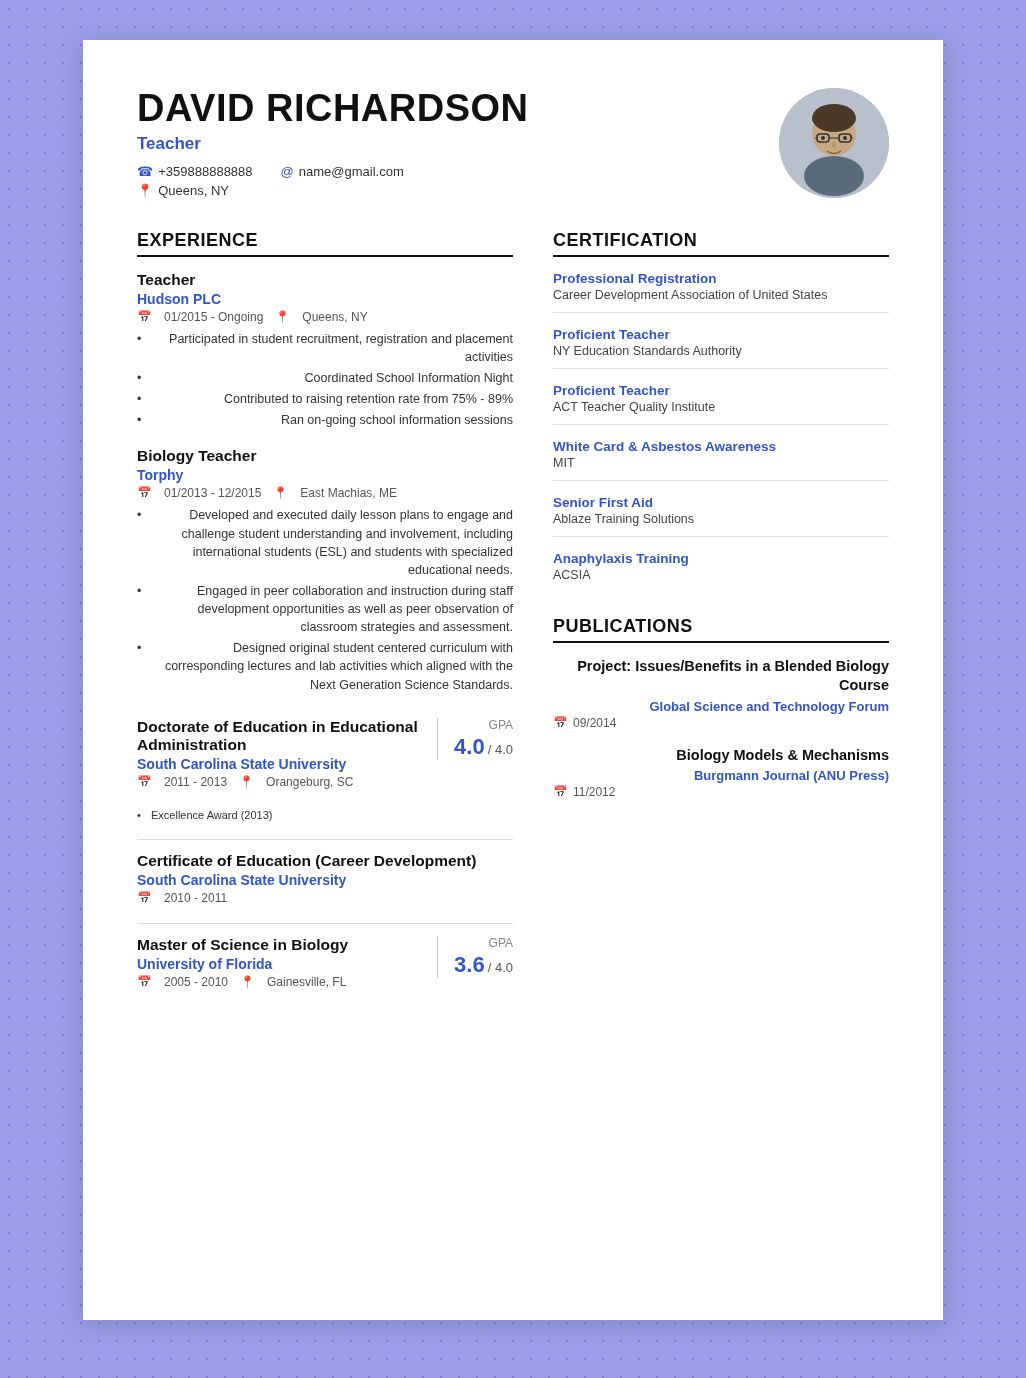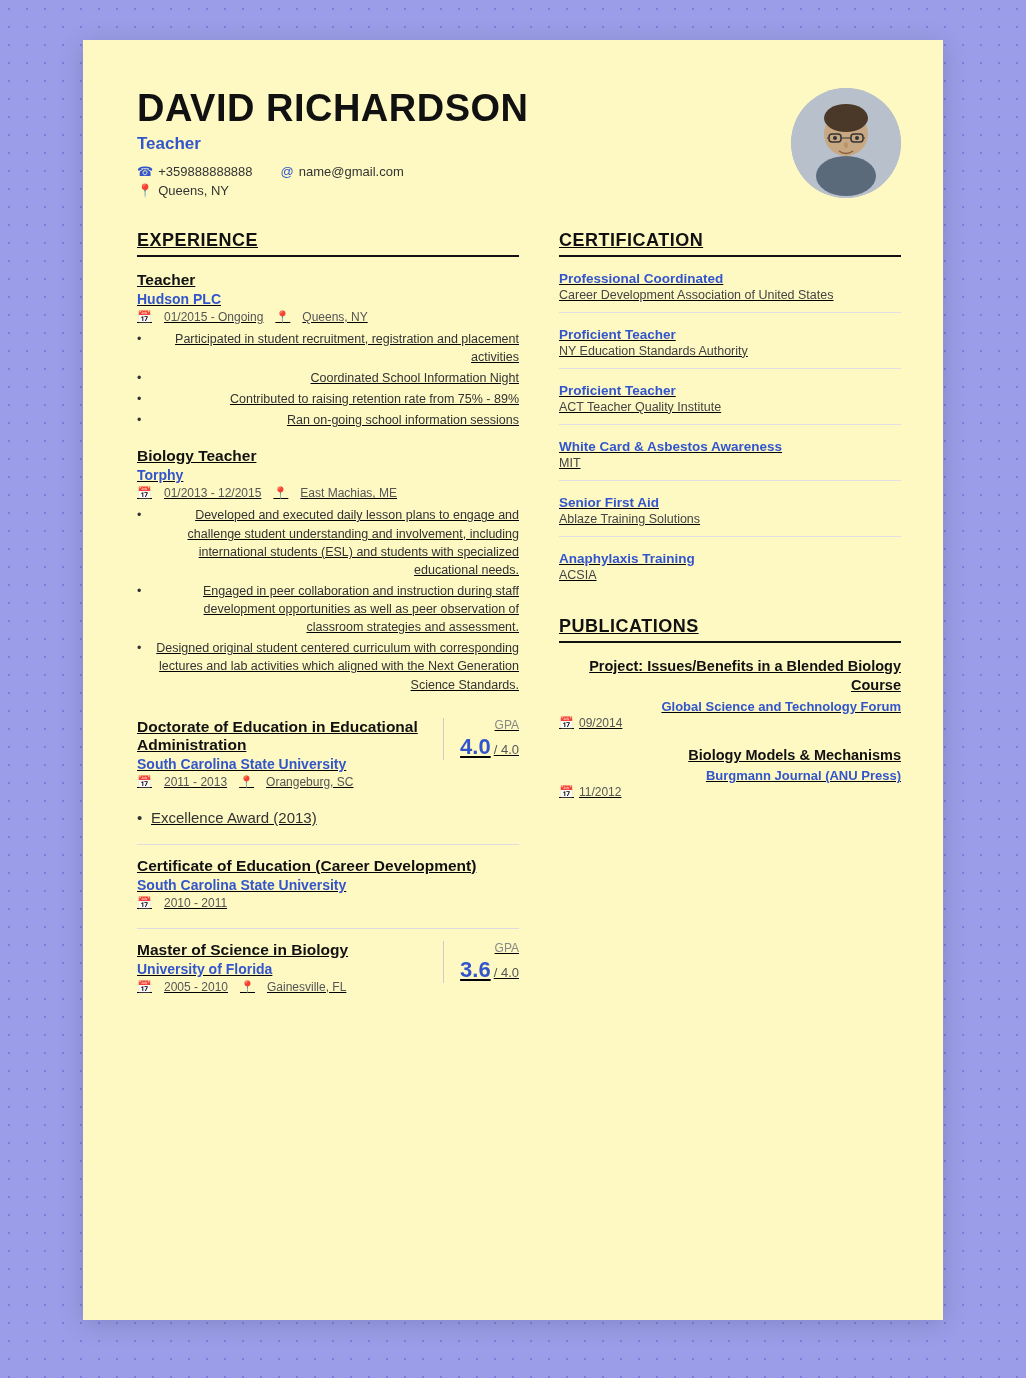--- a/index.html
+++ b/index.html
@@ -8,24 +8,24 @@
       background-image: radial-gradient(circle, #7b7de0 1px, transparent 1px);
       background-size: 18px 18px;
       display: flex;
       justify-content: center;
       align-items: flex-start;
       padding: 40px 20px;
       font-family: Arial, sans-serif;
       min-height: 100vh;
     }
     .resume-page {
-      background: #fef9c3;
+      background: #ffffff;
       width: 860px;
       min-height: 1280px;
-      padding: 48px 42px 60px 54px;
+      padding: 48px 54px 60px 54px;
       position: relative;
       box-shadow: 0 4px 24px rgba(0,0,0,0.15);
     }
     
     .header {
       display: flex;
       justify-content: space-between;
       align-items: flex-start;
       margin-bottom: 28px;
     }
@@ -73,21 +73,20 @@
       flex-shrink: 0;
     }
     .avatar-svg {
       width: 100%;
       height: 100%;
     }
     
     .columns {
       display: flex;
       gap: 40px;
-      text-decoration: underline;
     }
     .col-left {
       flex: 0 0 50%;
       max-width: 50%;
     }
     .col-right {
       flex: 1;
     }
     
     .section-title {
@@ -173,21 +172,21 @@
     .gpa-total {
       font-size: 13px;
       color: #555;
     }
     .gpa-fraction {
       display: flex;
       align-items: baseline;
       gap: 3px;
     }
     .edu-bullet {
-      font-size: 15px;
+      font-size: 11px;
       color: #333;
       padding-left: 14px;
       position: relative;
       margin-top: 20px;
     }
     .edu-bullet::before {
       content: '•';
       position: absolute;
       left: 0;
     }
@@ -397,21 +396,21 @@
         </div>
       </div>
     </div>
 
     <div class="col-right">
 
       <div class="section-gap">
         <div class="section-title">CERTIFICATION</div>
 
         <div class="cert-block">
-          <div class="cert-name">Professional Coordinated</div>
+          <div class="cert-name">Professional Registration</div>
           <div class="cert-org">Career Development Association of United States</div>
         </div>
         <div class="cert-block">
           <div class="cert-name">Proficient Teacher</div>
           <div class="cert-org">NY Education Standards Authority</div>
         </div>
         <div class="cert-block">
           <div class="cert-name">Proficient Teacher</div>
           <div class="cert-org">ACT Teacher Quality Institute</div>
         </div>

